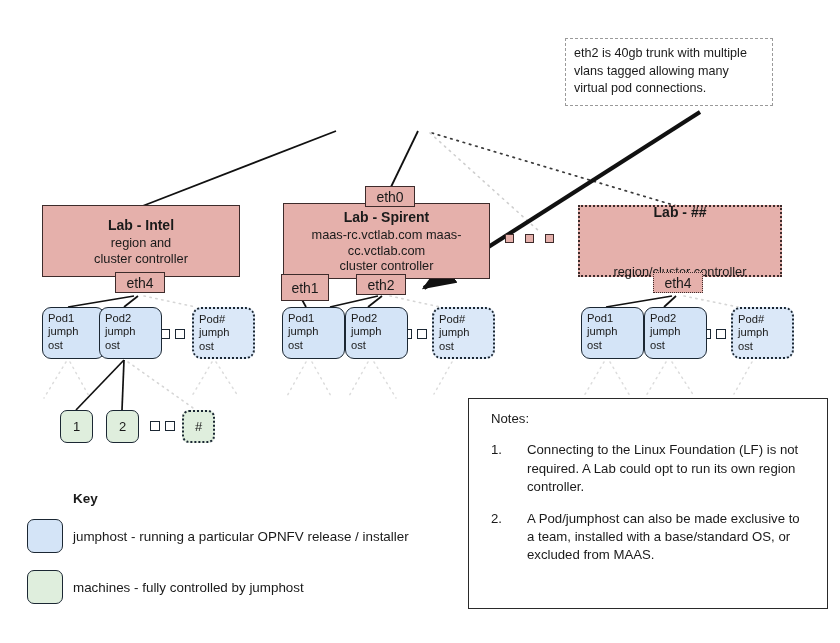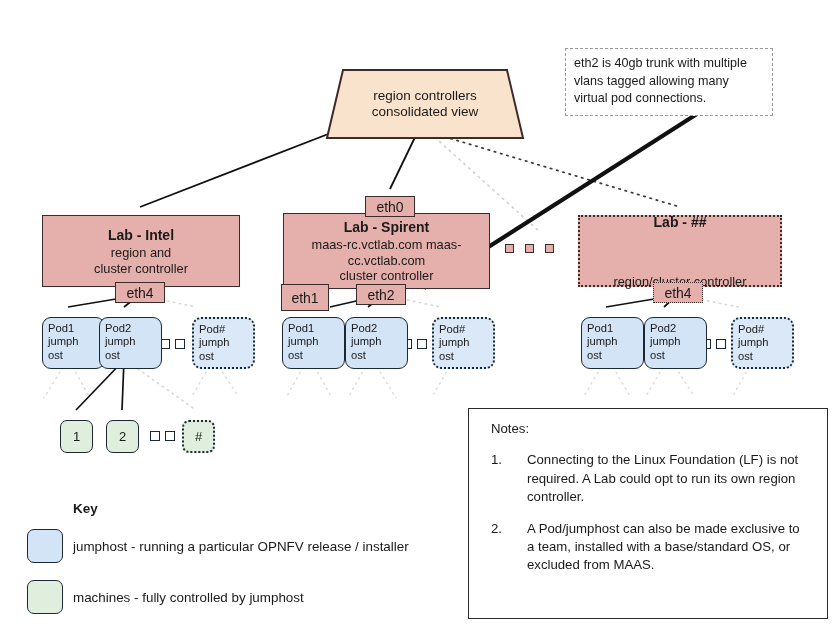--- a/index.html
+++ b/index.html
@@ -5,21 +5,21 @@
   html,body{margin:0;padding:0;background:#ffffff;}
   body{width:840px;height:643px;position:relative;overflow:hidden;
        font-family:"Liberation Sans","DejaVu Sans",sans-serif;color:#1a1a1a;}
 
   #canvas{position:absolute;left:0;top:0;width:840px;height:643px;}
 
   
   #wires{position:absolute;left:0;top:0;width:840px;height:643px;pointer-events:none;}
 
   
-  .node{position:absolute;box-sizing:border-box;margin-top:10px;}
+  .node{position:absolute;box-sizing:border-box;}
 
   
   .trap{width:200px;height:72px;left:325px;top:58px;}
   .trap svg{display:block;width:200px;height:72px;}
   .trap .traptext{position:absolute;left:0;top:0;width:200px;height:72px;
       display:flex;flex-direction:column;align-items:center;justify-content:center;
       font-size:13.5px;line-height:16px;text-align:center;}
 
   
   .lab{background:#e5b0ab;border:1.6px solid #3d2b2b;
@@ -124,29 +124,20 @@
     <path d="M 676,296 L 664,307" stroke="#111111" stroke-width="1.7" fill="none"></path>
     <path d="M 684,296 L 738,307" stroke="#d6d6d6" stroke-width="1.6" fill="none" stroke-dasharray="1.4 4.6" stroke-linecap="round"></path>
 
     <path d="M 604,362 L 584,396" stroke="#dcdcdc" stroke-width="1.5" fill="none" stroke-dasharray="1.4 4.6" stroke-linecap="round"></path>
     <path d="M 610,362 L 630,396" stroke="#dcdcdc" stroke-width="1.5" fill="none" stroke-dasharray="1.4 4.6" stroke-linecap="round"></path>
     <path d="M 666,362 L 646,396" stroke="#dcdcdc" stroke-width="1.5" fill="none" stroke-dasharray="1.4 4.6" stroke-linecap="round"></path>
     <path d="M 672,362 L 694,396" stroke="#dcdcdc" stroke-width="1.5" fill="none" stroke-dasharray="1.4 4.6" stroke-linecap="round"></path>
     <path d="M 752,362 L 734,394" stroke="#dcdcdc" stroke-width="1.5" fill="none" stroke-dasharray="1.4 4.6" stroke-linecap="round"></path>
   </svg>
 
-  <div class="node trap">
-    <svg viewBox="0 0 200 72">
-      <polygon points="18,2 182,2 198,70 2,70" fill="#fae3cc" stroke="#3d2b2b" stroke-width="2"></polygon>
-    </svg>
-    <div class="traptext">
-      <span>region controllers</span>
-      <span>consolidated view</span>
-    </div>
-  </div>
 
   <div class="node annot">
     <span>eth2 is 40gb trunk with multiple vlans tagged allowing many virtual pod connections.</span>
   </div>
 
   <div class="node lab" style="left:42px;top:205px;width:198px;height:72px;">
     <div class="ltitle">Lab - Intel</div>
     <div class="lsub">region and</div>
     <div class="lsub">cluster controller</div>
   </div>

